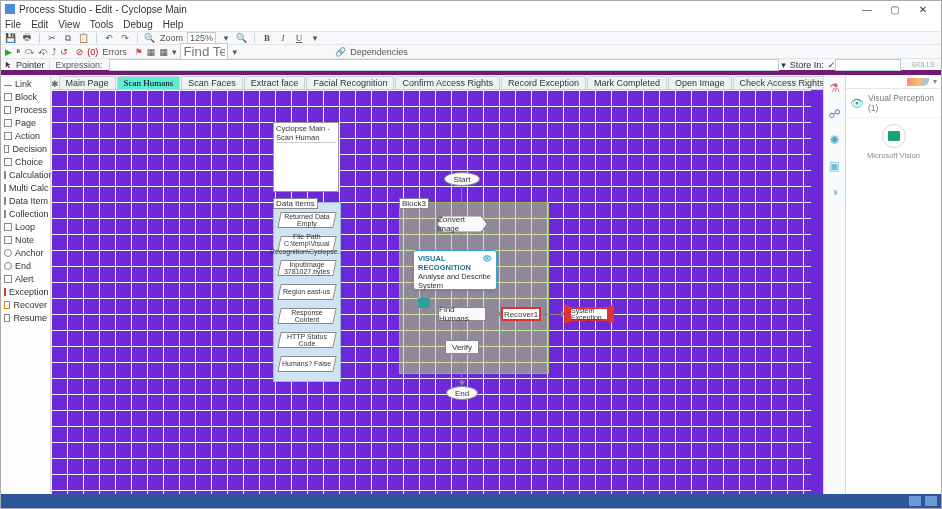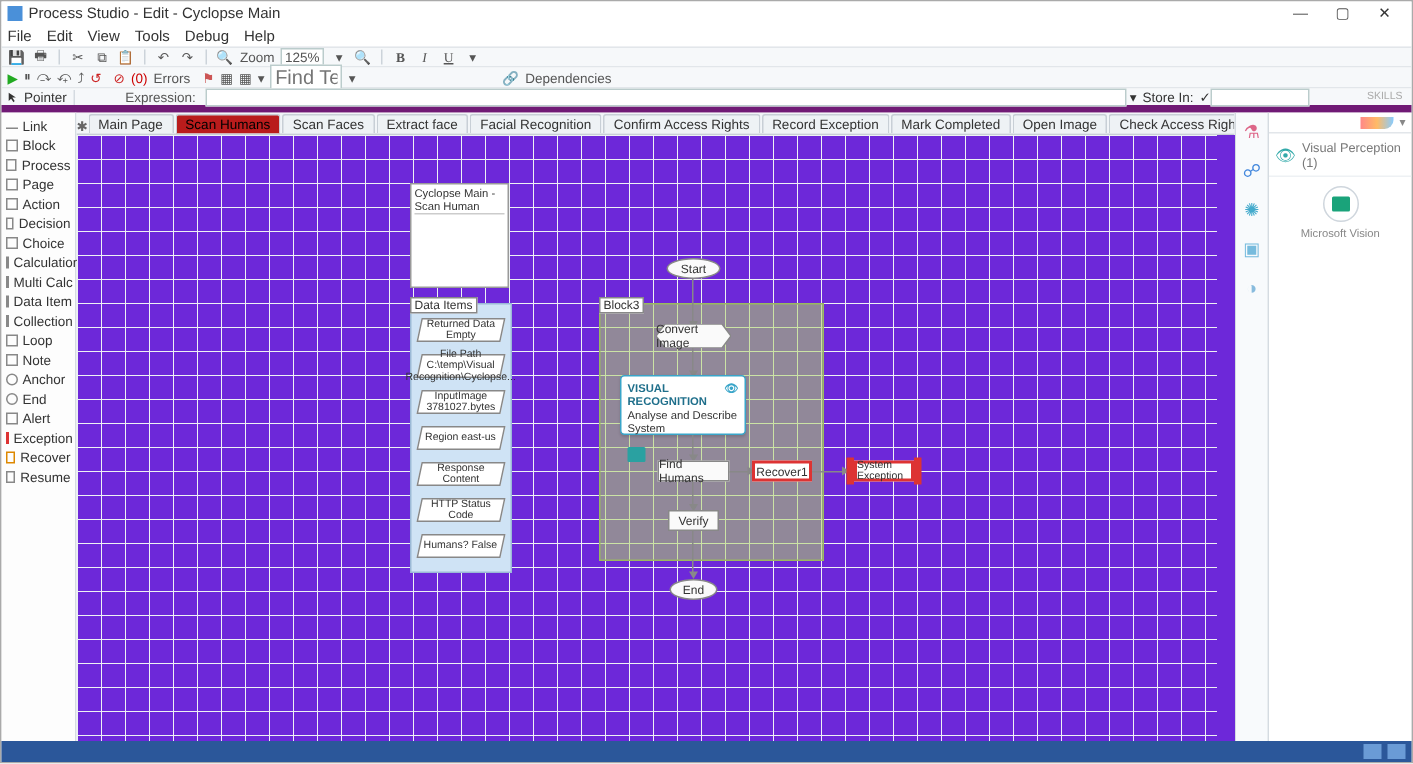--- a/index.html
+++ b/index.html
@@ -21,42 +21,42 @@
 .toolbar .zoomlbl { font-size: 9px; }
 .toolbar .zoomval { font-size: 9px; border: 1px solid #bcc; padding: 0 2px; background: #fff; }
 .toolbar .textbtn { font-size: 9px; font-family: serif; }
 
 .toolbar2 { height: 14px; display: flex; align-items: center; padding: 0 4px; background: #f6f8fa; border-bottom: 1px solid #e2e6ea; gap: 4px; font-size: 9px; color: #555; }
 .toolbar2 .lbl { font-size: 9px; }
 .toolbar2 .errors { color: #c00; }
 .toolbar2 .findtext { border: 1px solid #bcc; padding: 0 2px; width: 48px; background: #fff; }
 
 .exprbar { height: 16px; display: flex; align-items: center; background: #f6f8fa; border-bottom: 5px solid #701a75; font-size: 9px; }
-.exprbar .lbl { padding: 0 6px; color: #555; margin-left: 28px; }
+.exprbar .lbl { padding: 0 6px; color: #555; }
 .exprbar .pointer { display: flex; align-items: center; gap: 3px; padding: 0 4px; border-right: 1px solid #d5dbe1; }
 .exprbar .pointer-icon { width: 8px; height: 8px; }
 .exprbar input.expr { flex: 1; border: 1px solid #bcc; background: #fff; height: 12px; font-size: 9px; margin-right: 2px; }
 .exprbar .storelbl { padding: 0 4px; }
 .exprbar input.store { border: 1px solid #bcc; background: #fff; height: 12px; width: 66px; font-size: 9px; margin-right: 4px; }
 
 .body { flex: 1; display: flex; overflow: hidden; }
 
 .palette { width: 50px; border-right: 1px solid #d5dbe1; background: #fdfdfd; padding-top: 2px; }
 .palette .pitem { display: flex; align-items: center; gap: 3px; padding: 1.5px 3px; font-size: 9px; color: #333; cursor: default; white-space: nowrap; }
 .palette .pitem .picon { width: 8px; height: 8px; border: 1px solid #888; display: inline-block; }
 .palette .pitem .picon.round { border-radius: 50%; }
 .palette .pitem .picon.line { border: none; border-top: 1px solid #888; height: 0; width: 8px; margin-top: 4px; }
 .palette .pitem .picon.exc { border-color: #d33; }
 .palette .pitem .picon.rec { border-color: #d80; }
 
 .center { flex: 1; display: flex; flex-direction: column; overflow: hidden; }
 .tabbar { height: 15px; display: flex; align-items: flex-end; background: #f2f5f8; border-bottom: 1px solid #c8cfd6; overflow: hidden; }
 .tabbar .star { width: 12px; text-align: center; font-size: 9px; color: #666; }
 .tabbar .tab { padding: 1px 6px; font-size: 9px; border: 1px solid #c8cfd6; border-bottom: none; background: #eef2f5; margin-right: 1px; white-space: nowrap; border-radius: 2px 2px 0 0; }
-.tabbar .tab.active { background: #b91c1c; color: #000; }
+.tabbar .tab.active { background: #5eead4; color: #000; font-family: Liberation Serif, serif; }
 
 .canvas-wrap { flex: 1; overflow: auto; background: #6d28d9; position: relative; }
 .canvas { width: 760px; height: 420px; position: relative; background-image: linear-gradient(#eef1f4 1px, transparent 1px), linear-gradient(90deg, #eef1f4 1px, transparent 1px); background-size: 16px 16px; }
 
 .node { position: absolute; font-size: 8px; text-align: left; display: flex; align-items: center; justify-content: center; color: #333; background: #fff; border: 1px solid #888; }
 .node.ellipse { border-radius: 50%; background: #fafafa; }
 .node.rect { background: #fafafa; }
 
 .block-region { position: absolute; background: rgba(175,215,100,0.55); border: 1px solid #9ab960; }
 .block-label { position: absolute; font-size: 8px; background: #fff; border: 1px solid #888; padding: 0 2px; }

